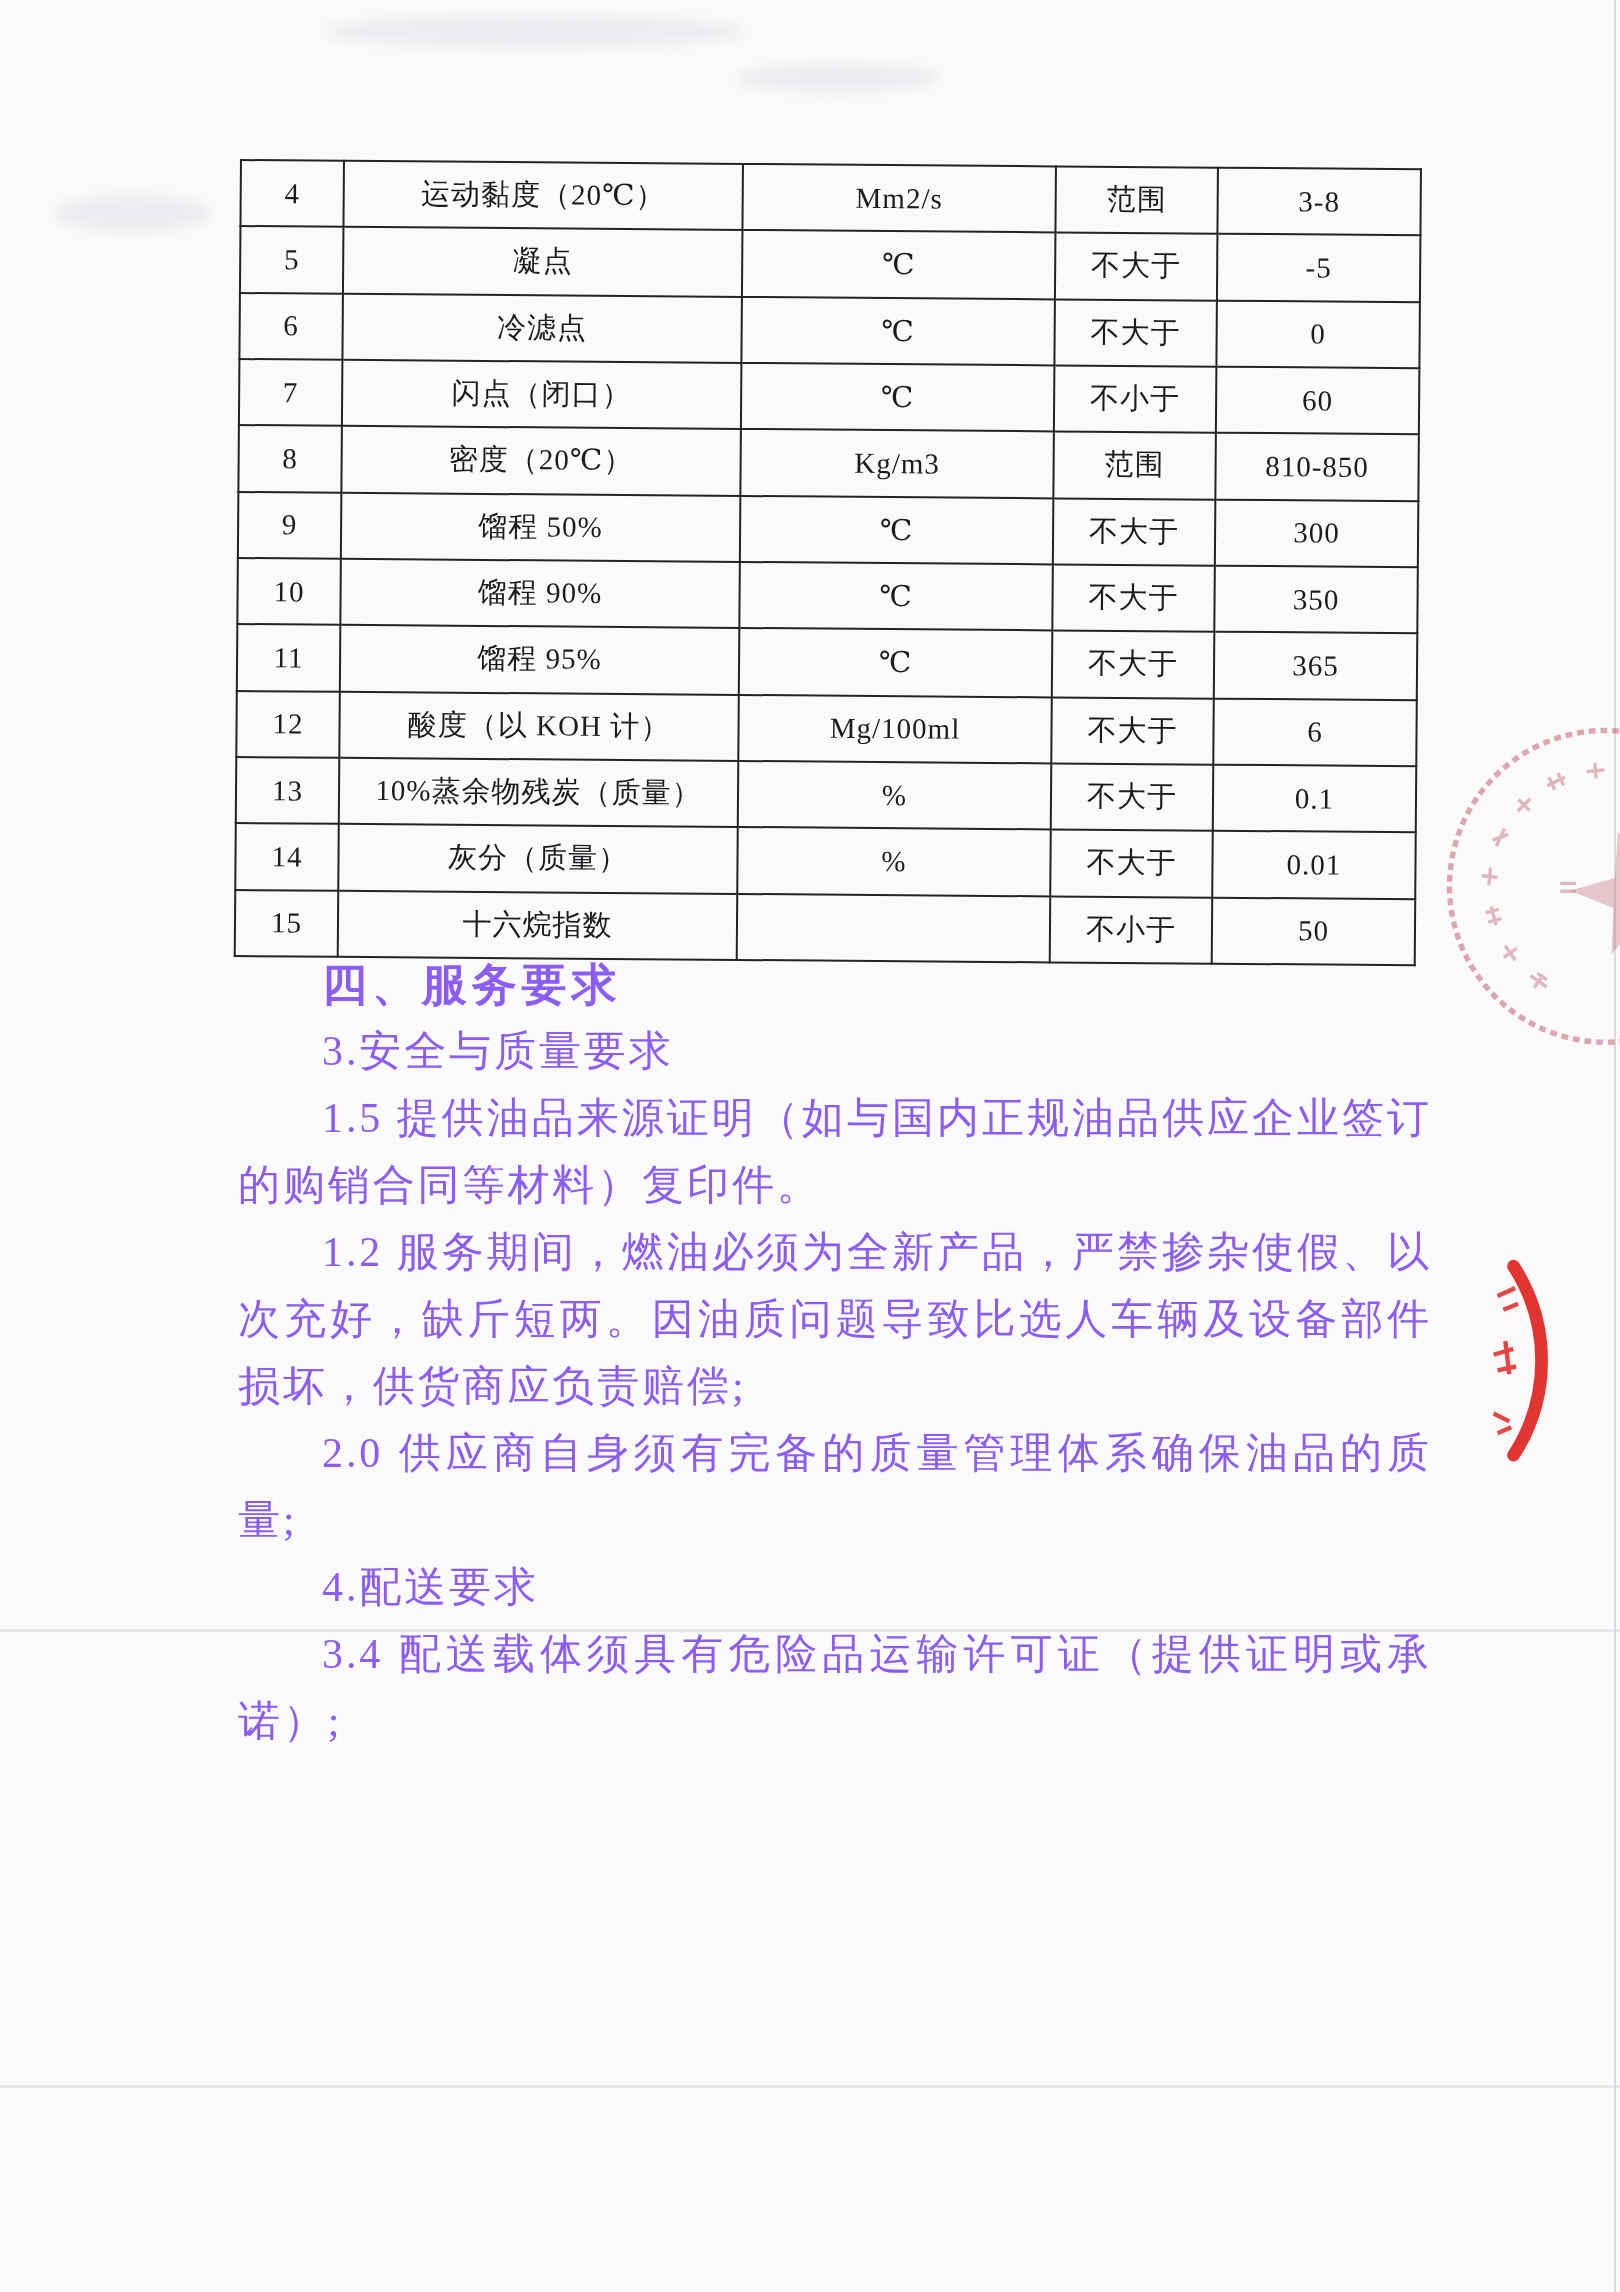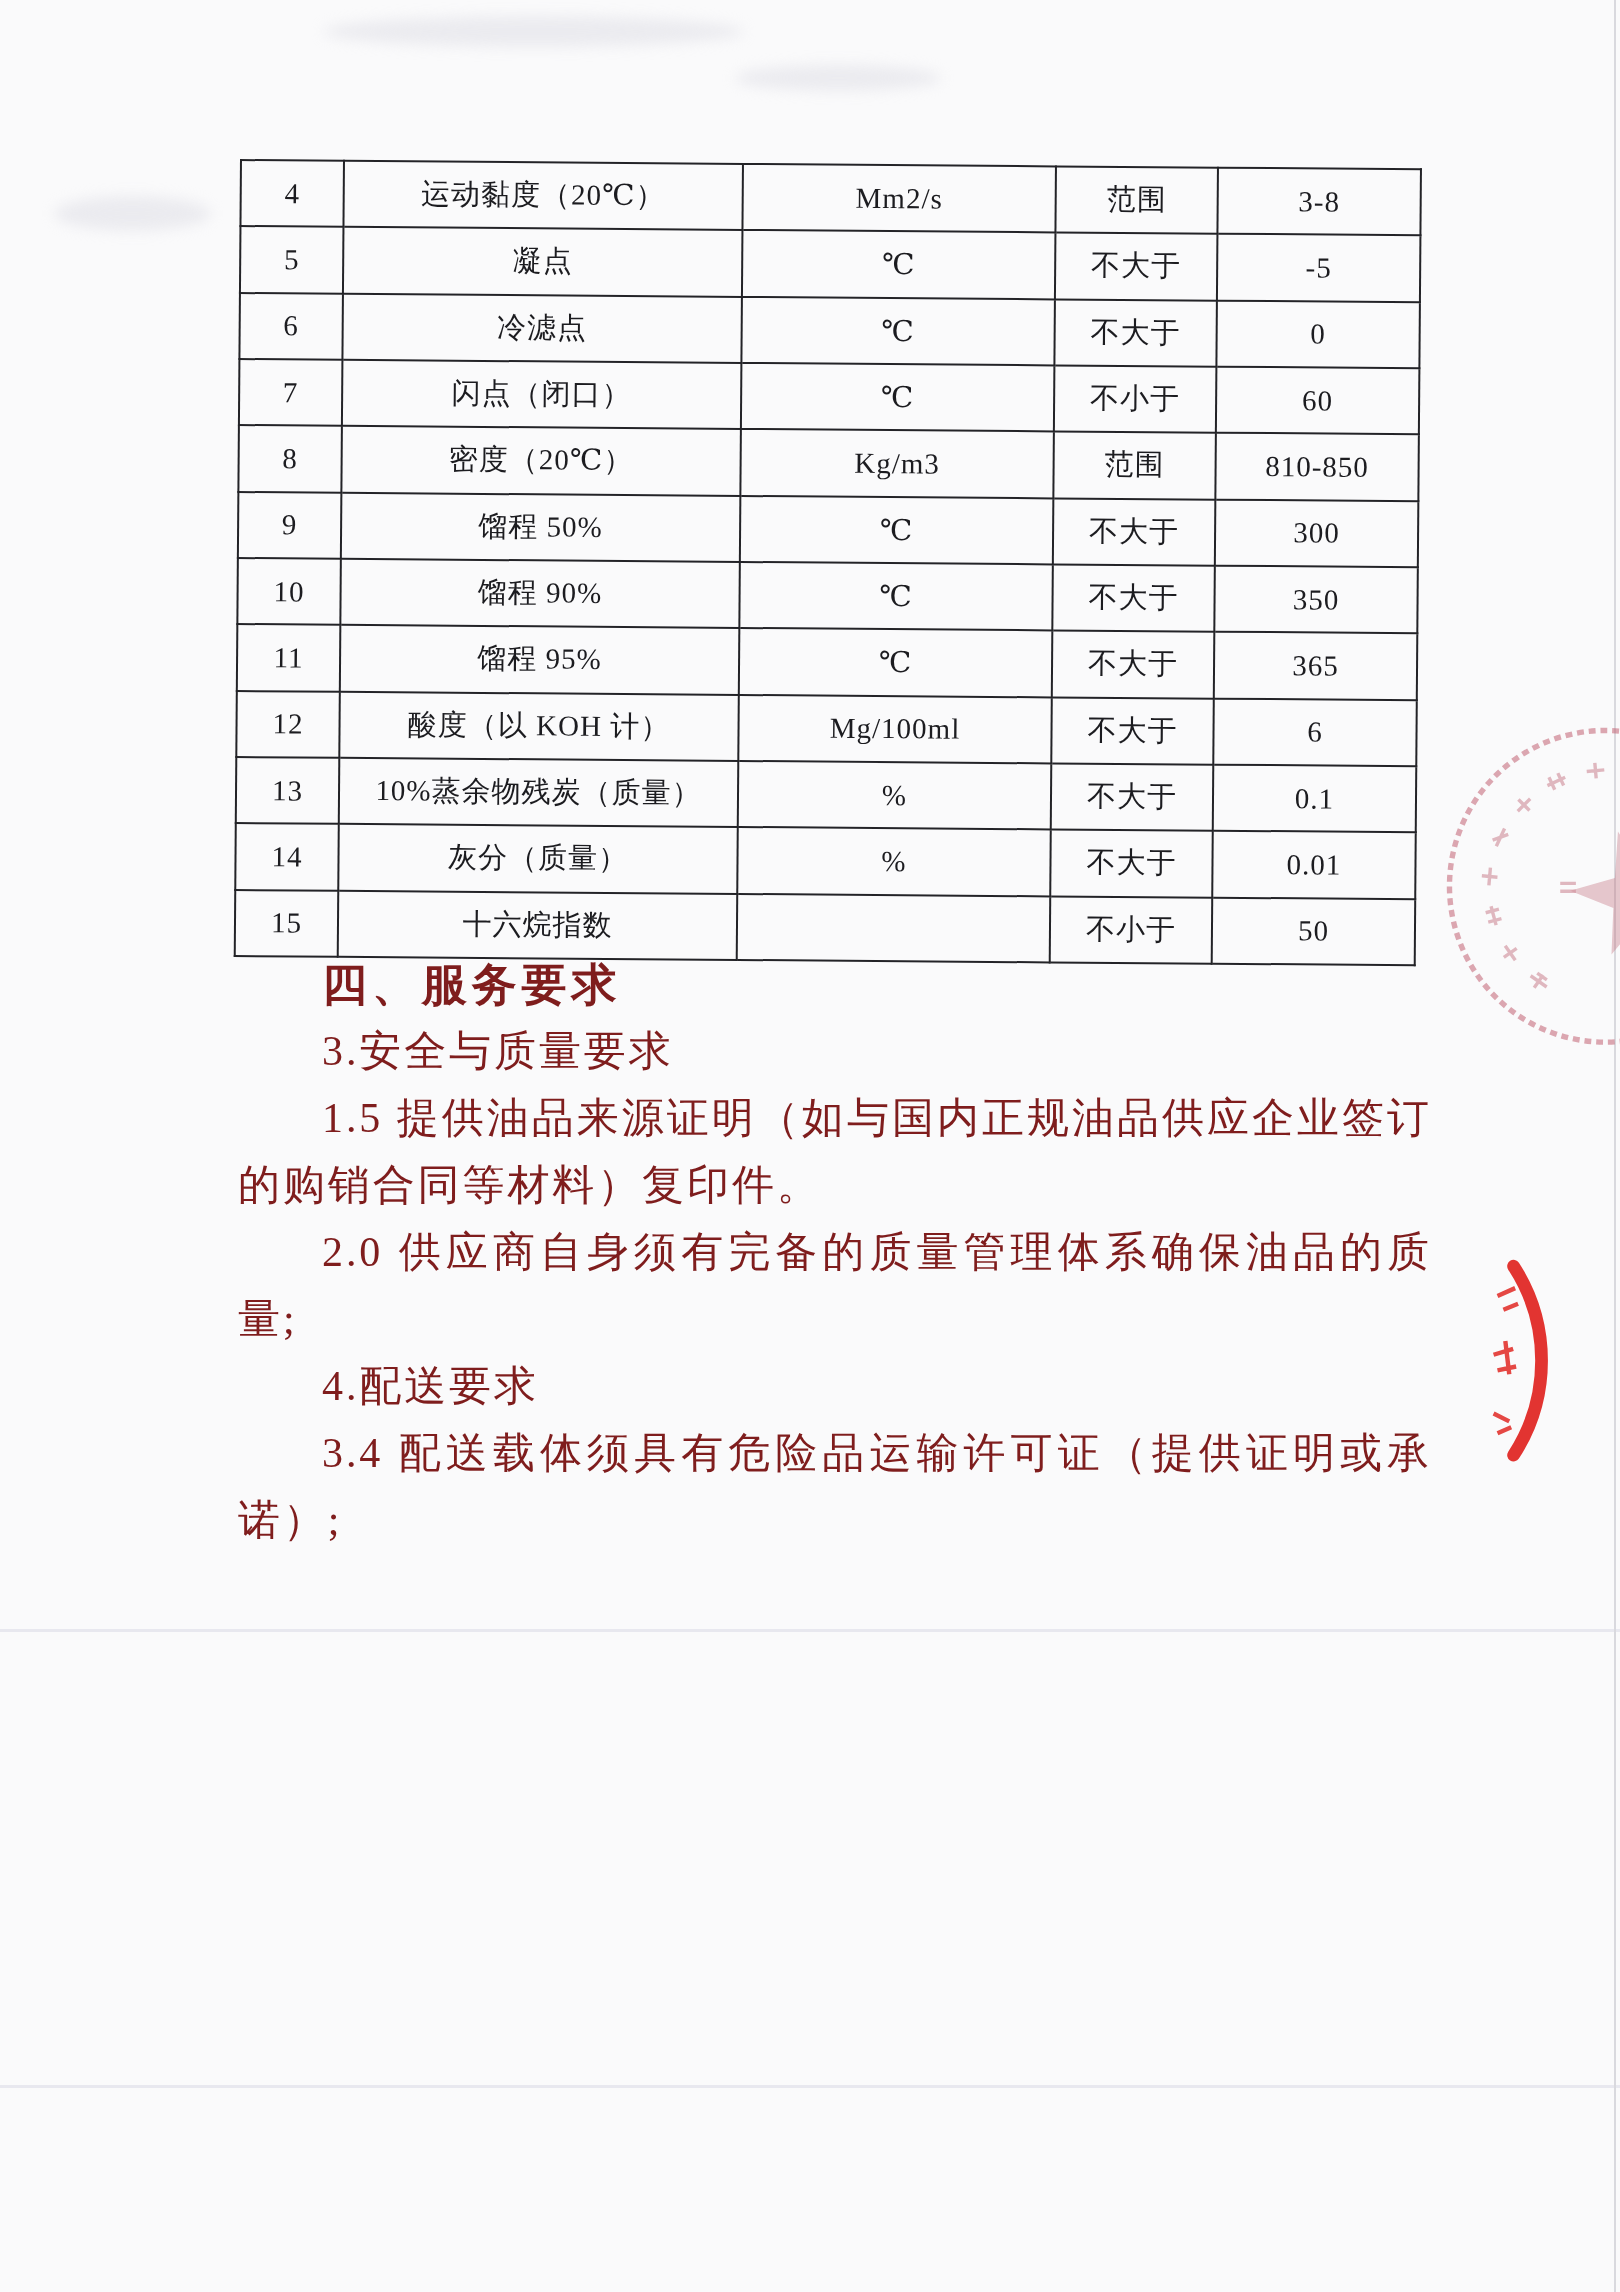--- a/index.html
+++ b/index.html
@@ -29,21 +29,21 @@
   .col-num  { width:103px; }
   .col-item { width:399px; }
   .col-unit { width:313px; }
   .col-cond { width:162px; }
   .col-val  { width:203px; }
 
   
   .body-text {
     position:absolute; left:238px; top:951px; width:1194px;
     font-size:42px; line-height:67px; letter-spacing:2.9px;
-    text-align:justify; color:#7f1d1d;
+    text-align:justify; color:#8b5cf6;
   }
   .body-text p { margin:0; text-indent:84px; }
   .section-heading {
     font-family:"Liberation Sans","DejaVu Sans",sans-serif;
     font-weight:700; font-size:45px; letter-spacing:4.9px;
   }
 
   .stamp-layer { position:absolute; left:0; top:0; pointer-events:none; }
 </style>
 </head>
@@ -151,20 +151,21 @@
         <td>不小于</td>
         <td>50</td>
       </tr>
     </tbody>
   </table>
 
   <div class="body-text">
     <p class="section-heading">四、服务要求</p>
     <p>3.安全与质量要求</p>
     <p>1.5 提供油品来源证明（如与国内正规油品供应企业签订的购销合同等材料）复印件。</p>
+    <p>1.2 服务期间，燃油必须为全新产品，严禁掺杂使假、以次充好，缺斤短两。因油质问题导致比选人车辆及设备部件损坏，供货商应负责赔偿;</p>
     <p>2.0 供应商自身须有完备的质量管理体系确保油品的质量;</p>
     <p>4.配送要求</p>
     <p>3.4 配送载体须具有危险品运输许可证（提供证明或承诺）;</p>
   </div>
 
   <svg class="stamp-layer" width="1620" height="2293" viewBox="0 0 1653 2339">
 
     <g opacity="0.72">
       <circle cx="1638" cy="904" r="159" fill="none" stroke="#c05f70" stroke-width="5.5" stroke-dasharray="7 5" opacity="0.75"></circle>
       <path d="M1650.9 848.2 L1677.3 887.7 L1723.4 876.1 L1694 913.4 L1719.3 953.5 L1674.7 937.1 L1644.3 973.6 L1646.2 926.2 L1602.1 908.5 L1647.8 895.6 Z" fill="#c06a78" opacity="0.5"></path>

